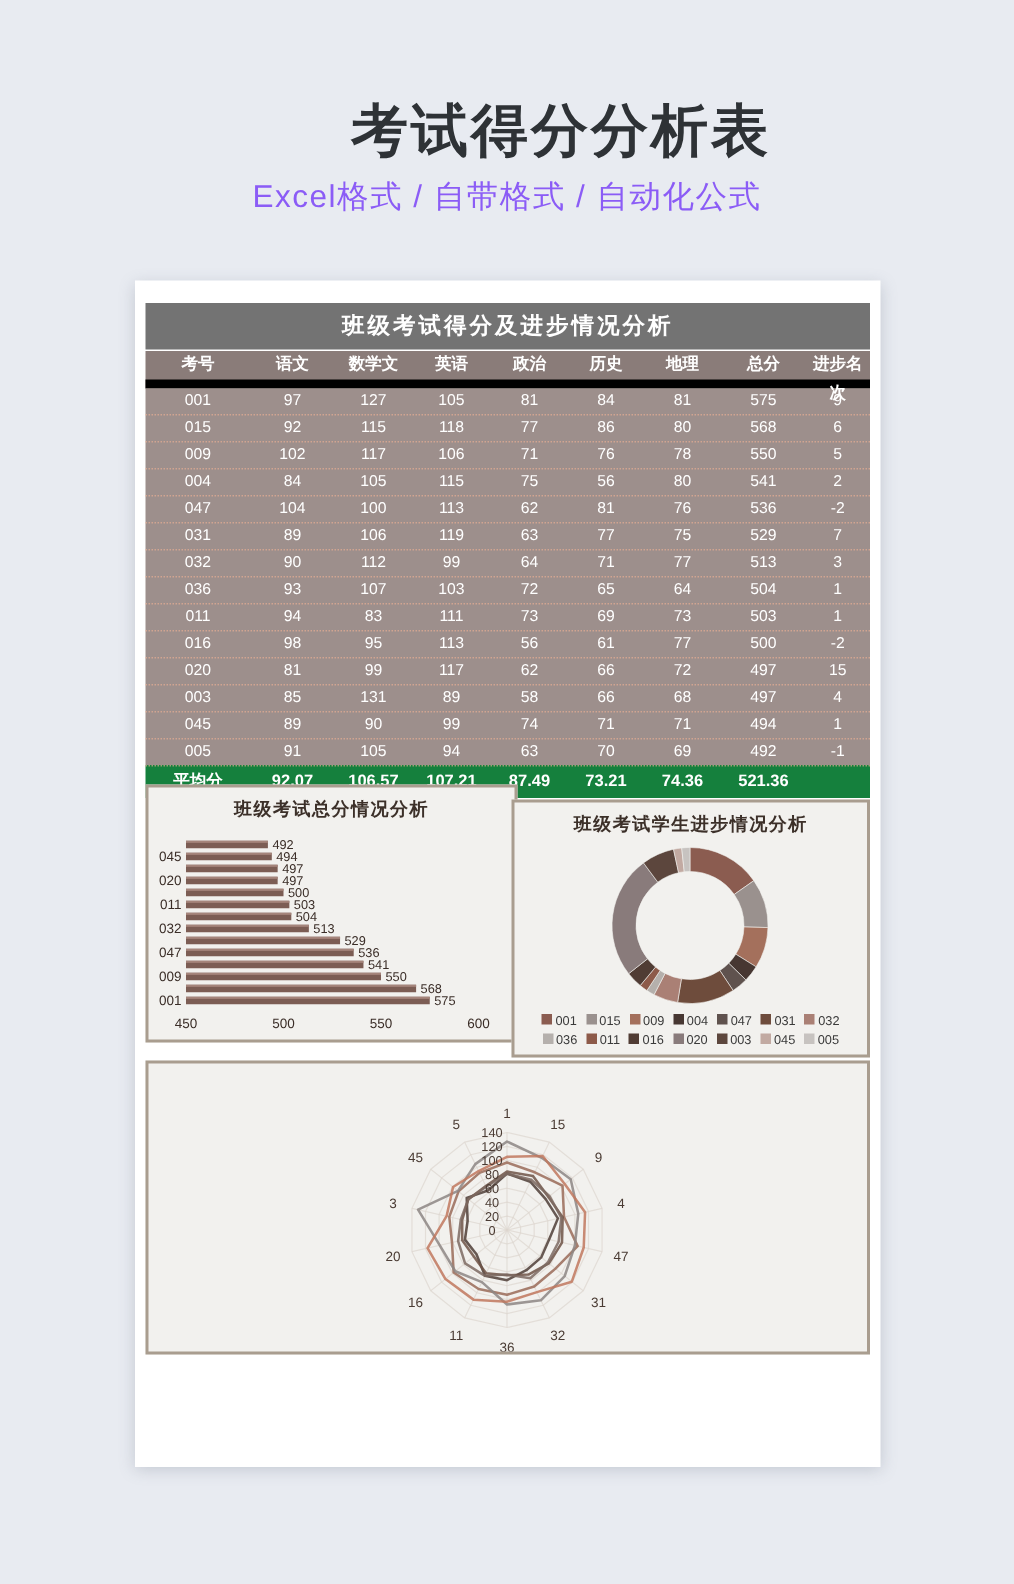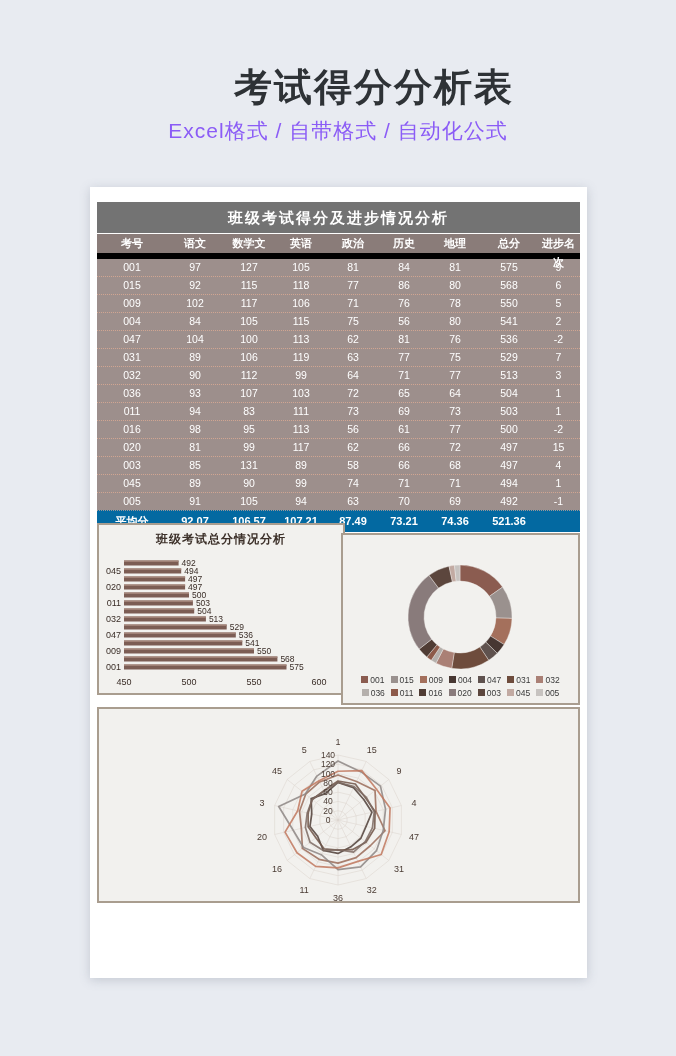--- a/index.html
+++ b/index.html
@@ -14,21 +14,21 @@
   
   .sheet{position:absolute;left:7px;top:15px;width:483px;}
   .cols{display:grid;grid-template-columns:70px 56px 52px 52px 52px 50px 52px 56px 43px;}
   .t-title{height:31px;line-height:31px;background:#737373;color:#fff;text-align:center;
     font-size:15px;font-weight:bold;letter-spacing:2px;margin-bottom:1px;}
   .t-head{background:#8a7c79;border-bottom:6px solid #000000;}
   .t-head .hc{height:19px;line-height:19px;color:#fff;font-size:11px;font-weight:bold;text-align:center;}
   .t-body .trow{background:#9d8f8c;}
   .t-body .trow + .trow{border-top:1px dotted rgba(236,176,148,.65);}
   .t-body .tc{height:17px;line-height:17px;color:#fff;font-size:10.5px;text-align:center;}
-  .t-avg{background:#0369a1;border-top:1px dotted rgba(236,176,148,.65);}
+  .t-avg{background:#15803d;border-top:1px dotted rgba(236,176,148,.65);}
   .t-avg .ac{height:21px;line-height:21px;color:#fff;font-size:11px;font-weight:bold;text-align:center;}
   
   .panel{position:absolute;background:#f2f1ee;border:2px solid #a99d8f;box-sizing:border-box;}
   .panel-bar{left:7px;top:336px;width:248px;height:172px;}
   .panel-donut{left:251px;top:346px;width:239px;height:172px;}
   .panel-radar{left:7px;top:520px;width:483px;height:196px;}
   .c-title{margin-top:6px;text-align:center;font-size:12px;font-weight:bold;color:#3c3029;letter-spacing:1px;}
   .panel svg{position:absolute;left:0;top:24px;}
   .panel-radar svg{top:20px;}
   .legend{position:absolute;left:0;bottom:4px;width:100%;}
@@ -280,20 +280,21 @@
           <rect x="25" y="11.5" width="54.6" height="1.4" fill="#a5857b"></rect>
           <text x="82.6" y="17" font-size="8.5" text-anchor="start" fill="#3a2d27" font-family="&quot;Liberation Sans&quot;,sans-serif" font-weight="normal">492</text>
           <text x="25" y="136" font-size="9" text-anchor="middle" fill="#3a2d27" font-family="&quot;Liberation Sans&quot;,sans-serif" font-weight="normal">450</text>
           <text x="90" y="136" font-size="9" text-anchor="middle" fill="#3a2d27" font-family="&quot;Liberation Sans&quot;,sans-serif" font-weight="normal">500</text>
           <text x="155" y="136" font-size="9" text-anchor="middle" fill="#3a2d27" font-family="&quot;Liberation Sans&quot;,sans-serif" font-weight="normal">550</text>
           <text x="220" y="136" font-size="9" text-anchor="middle" fill="#3a2d27" font-family="&quot;Liberation Sans&quot;,sans-serif" font-weight="normal">600</text>
         </svg>
     </div>
 
     <div class="panel panel-donut">
+      <div class="c-title">班级考试学生进步情况分析</div>
       <svg id="donut-svg" width="235" height="116">
           <path d="M117,6 A52,52 0 0 1 159.5517443472248,28.111054668850844 L146.4588999326941,37.30765323228135 A36,36 0 0 0 117,22 Z" fill="#8b5c50" stroke="#f2f1ee" stroke-width="0.4"></path>
           <path d="M159.5517443472248,28.111054668850844 A52,52 0 0 1 168.98157177841955,59.38426711476429 L152.9872420004443,58.9583387717599 A36,36 0 0 0 146.4588999326941,37.30765323228135 Z" fill="#9a918e" stroke="#f2f1ee" stroke-width="0.4"></path>
           <path d="M168.98157177841955,59.38426711476429 A52,52 0 0 1 161.0821902502629,85.58188722222661 L147.51843940402816,77.09515269231073 A36,36 0 0 0 152.9872420004443,58.9583387717599 Z" fill="#a4705c" stroke="#f2f1ee" stroke-width="0.4"></path>
           <path d="M161.0821902502629,85.58188722222661 A52,52 0 0 1 154.2557504955124,94.27683909901921 L142.79244265073936,83.11473476085945 A36,36 0 0 0 147.51843940402816,77.09515269231073 Z" fill="#473732" stroke="#f2f1ee" stroke-width="0.4"></path>
           <path d="M154.2557504955124,94.27683909901921 A52,52 0 0 1 145.74560339878207,101.33232379229077 L136.90080235300297,87.99930108697053 A36,36 0 0 0 142.79244265073936,83.11473476085945 Z" fill="#5f524e" stroke="#f2f1ee" stroke-width="0.4"></path>
           <path d="M145.74560339878207,101.33232379229077 A52,52 0 0 1 108.72869820700826,109.33795444550992 L111.27371414331341,93.5416607699684 A36,36 0 0 0 136.90080235300297,87.99930108697053 Z" fill="#6e4c3c" stroke="#f2f1ee" stroke-width="0.4"></path>
           <path d="M108.72869820700826,109.33795444550992 A52,52 0 0 1 93.02318992463506,104.14230790294172 L100.40066994782427,89.94467470203658 A36,36 0 0 0 111.27371414331341,93.5416607699684 Z" fill="#aa8075" stroke="#f2f1ee" stroke-width="0.4"></path>
           <path d="M93.02318992463506,104.14230790294172 A52,52 0 0 1 88.25439660121793,101.33232379229078 L97.09919764699703,87.99930108697055 A36,36 0 0 0 100.40066994782427,89.94467470203658 Z" fill="#b5b0ac" stroke="#f2f1ee" stroke-width="0.4"></path>
           <path d="M88.25439660121793,101.33232379229078 A52,52 0 0 1 83.81130245046936,98.03136713835512 L94.02320938878647,85.71402340347663 A36,36 0 0 0 97.09919764699703,87.99930108697055 Z" fill="#8d5a49" stroke="#f2f1ee" stroke-width="0.4"></path>

